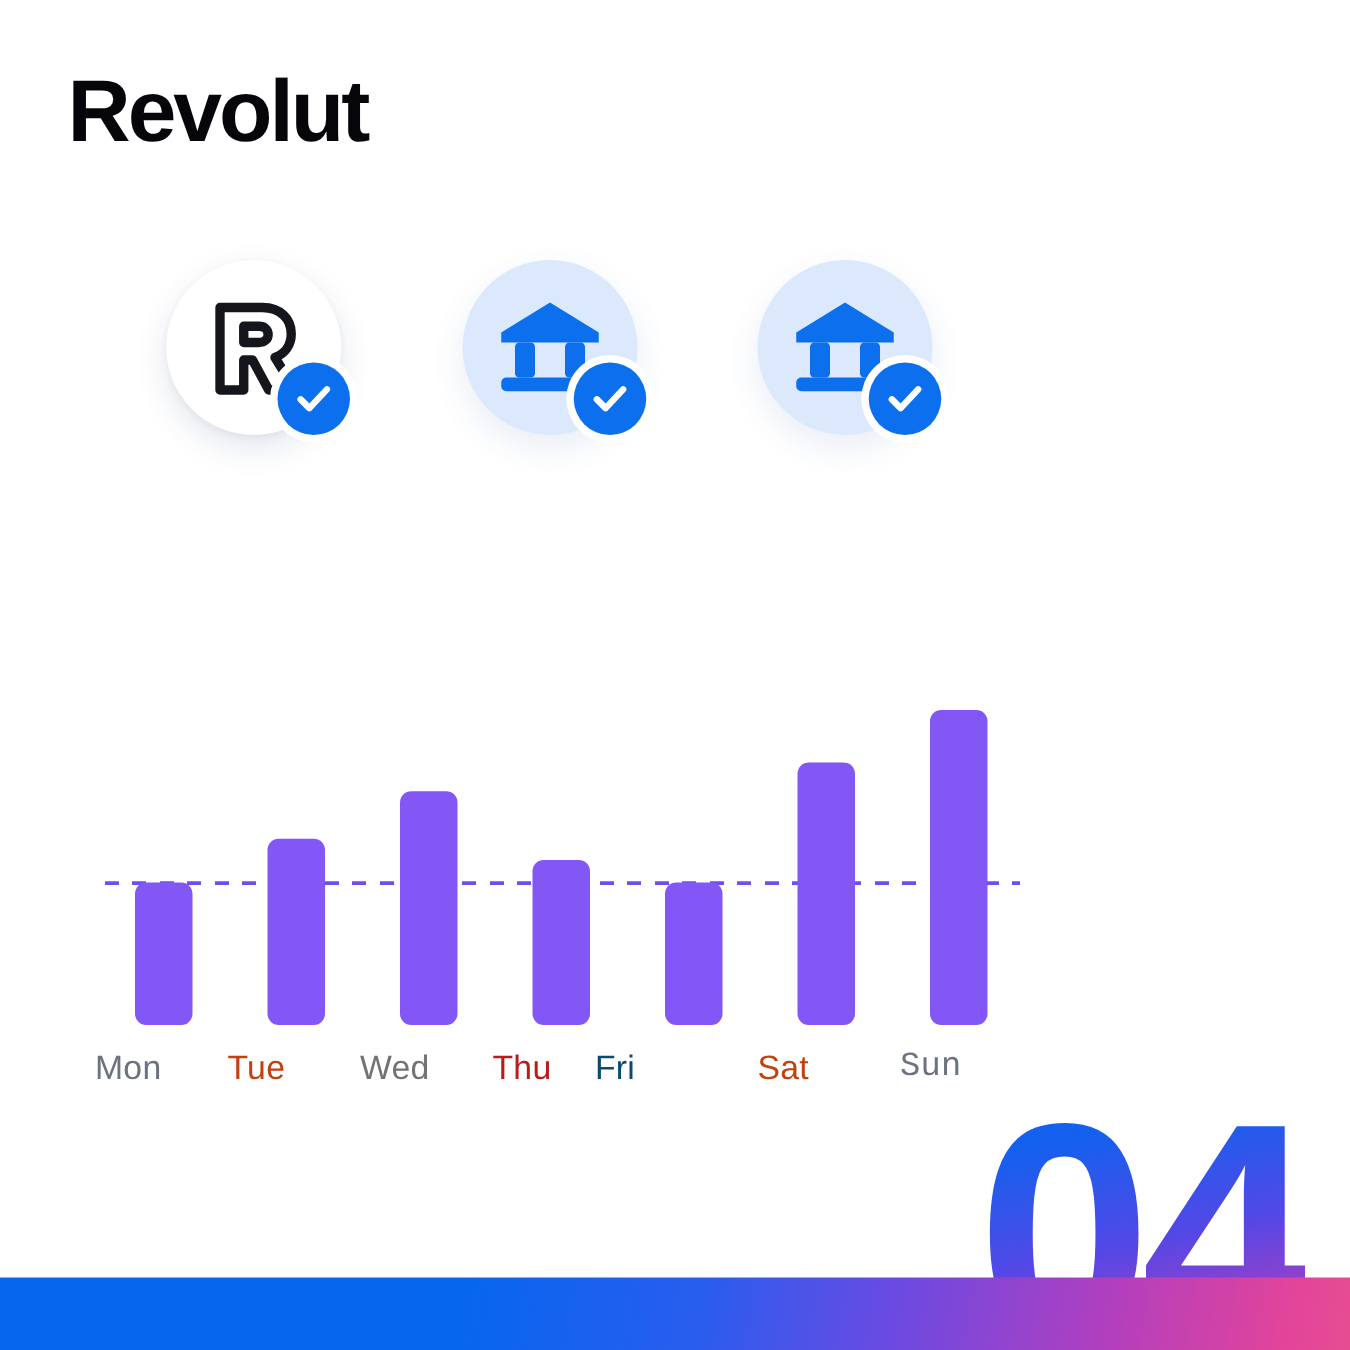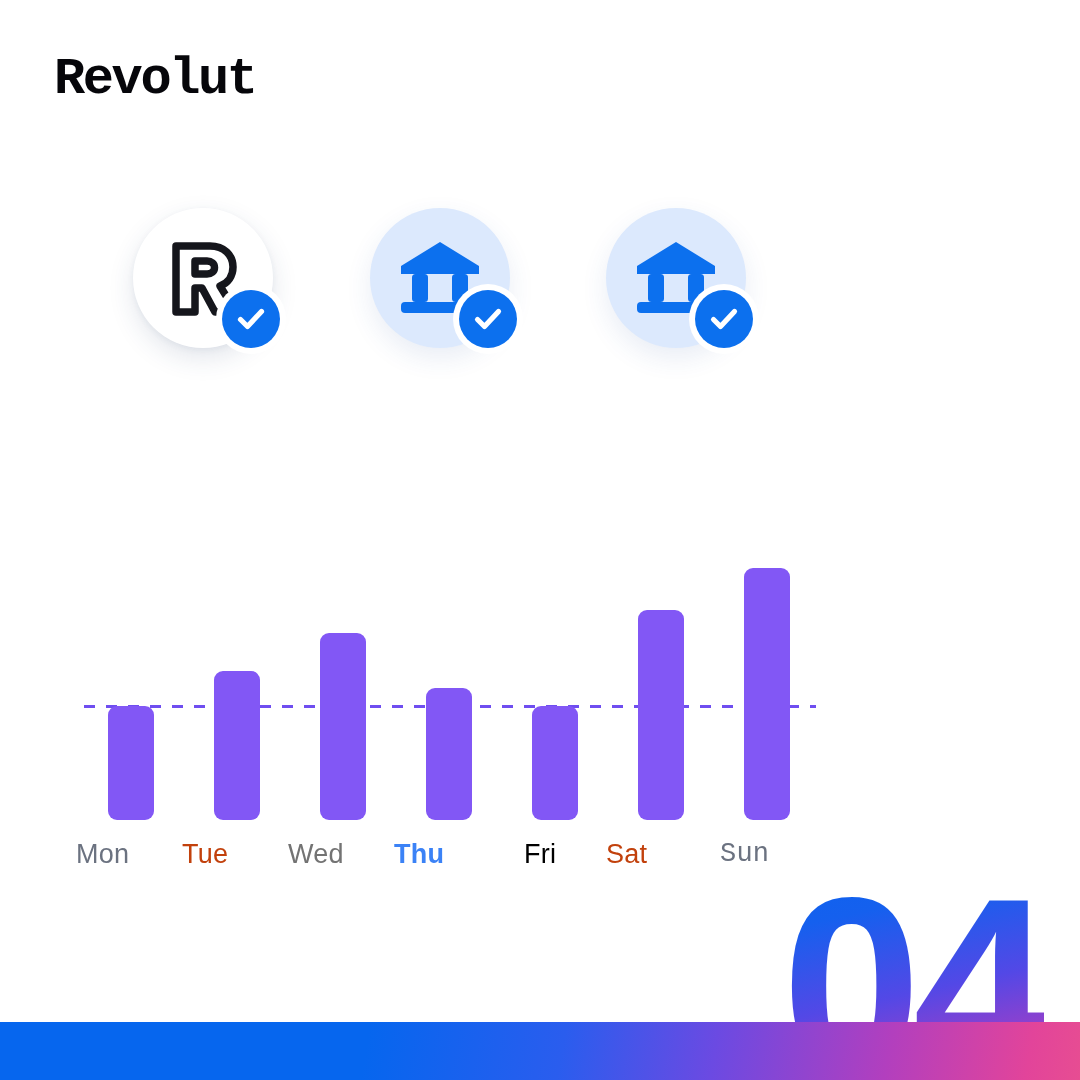--- a/index.html
+++ b/index.html
@@ -18,22 +18,22 @@
     height: 1080px;
     background: #ffffff;
     overflow: hidden;
   }
 
   
   .brand-wordmark {
     position: absolute;
     left: 54px;
     top: 54px;
-    font-family: Liberation Mono, monospace;
-    font-size: 52px;
+    font-family: Liberation Sans, sans-serif;
+    font-size: 70px;
     font-weight: 700;
     letter-spacing: -2.4px;
     color: #06060a;
     line-height: 1;
     white-space: nowrap;
   }
 
   
   .badge-row {
     position: absolute;
@@ -274,22 +274,22 @@
           <div class="bar-rect" title="Sat: 210" style="height: 210px; background: rgb(130, 87, 245);"></div>
         </div>
         <div class="bar-column" style="left: 660px;">
           <div class="bar-rect" title="Sun: 252" style="height: 252px; background: rgb(130, 87, 245);"></div>
         </div>
       </div>
     <div id="chart-labels">
         <div class="bar-label" style="left: 76px; color: rgb(107, 114, 128);">Mon</div>
         <div class="bar-label" style="left: 182px; color: #c2410c;">Tue</div>
         <div class="bar-label" style="left: 288px; color: #737373;">Wed</div>
-        <div class="bar-label" style="left: 394px; color: #3b82f6; font-weight: bold;">Thu</div>
-        <div class="bar-label" style="left: 524px; color: #000000;">Fri</div>
+        <div class="bar-label" style="left: 394px; color: #b91c1c;">Thu</div>
+        <div class="bar-label" style="left: 476px; color: #0c4a6e;">Fri</div>
         <div class="bar-label" style="left: 606px; color: #c2410c;">Sat</div>
         <div class="bar-label" style="left: 720px; color: rgb(107, 114, 128); font-family: Liberation Mono, monospace;">Sun</div>
       </div>
   </div>
 
   <div class="slide-number">04</div>
 
   <div class="footer-bar"></div>
 
 </div>

